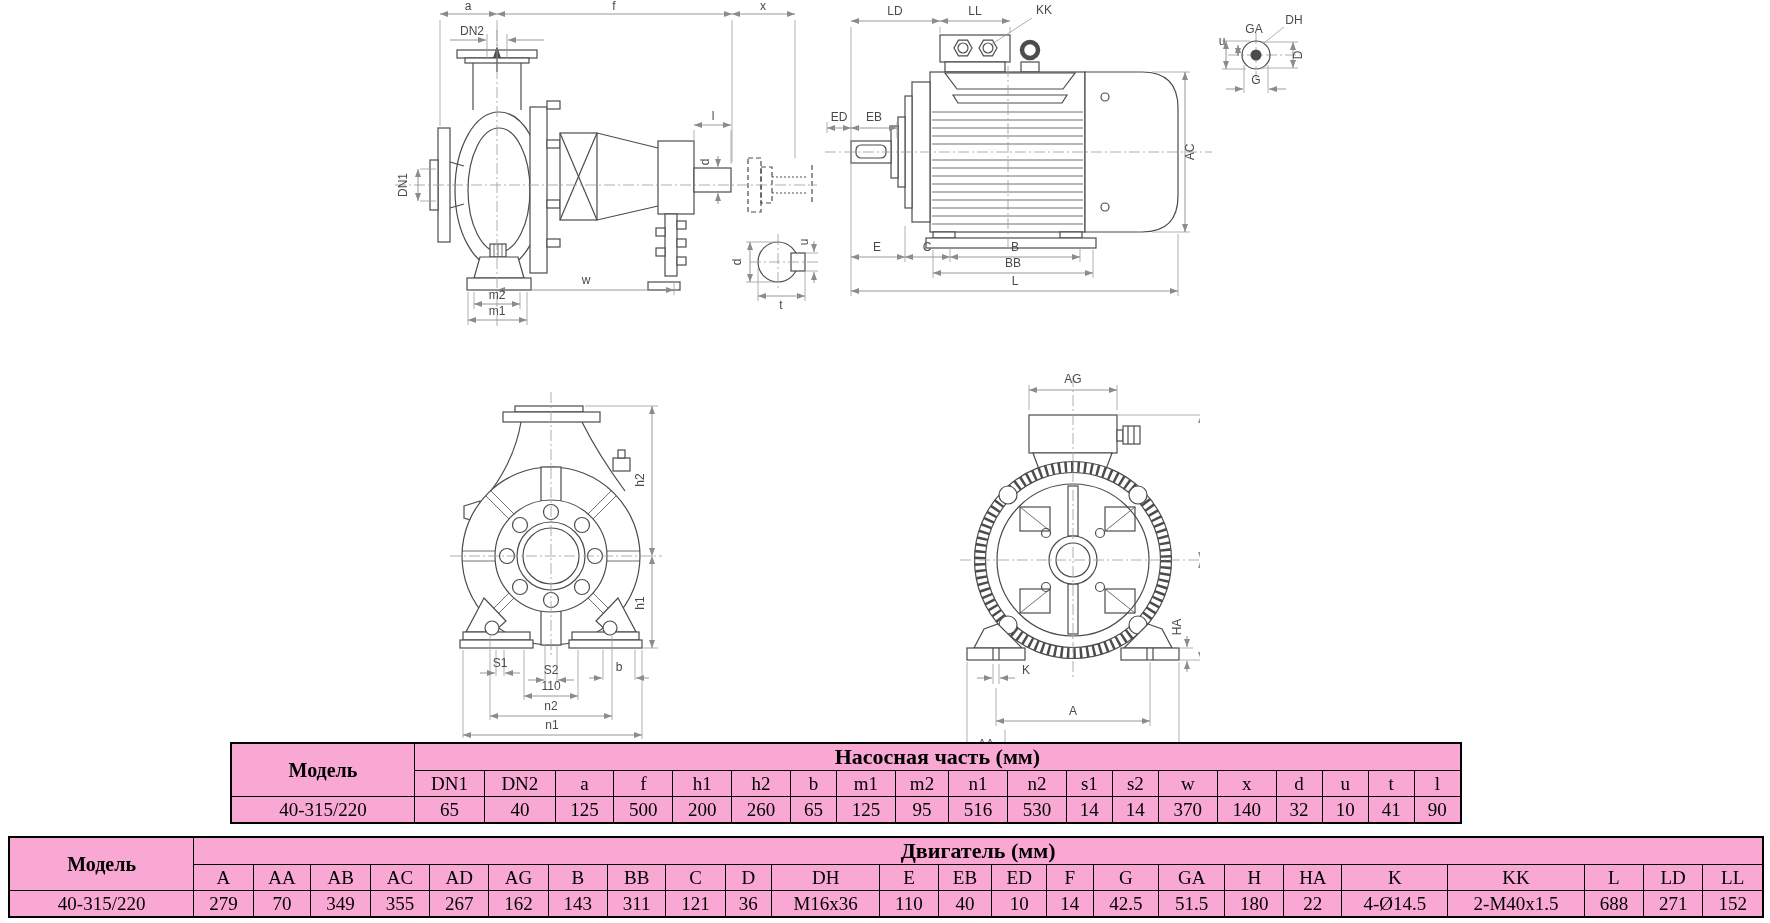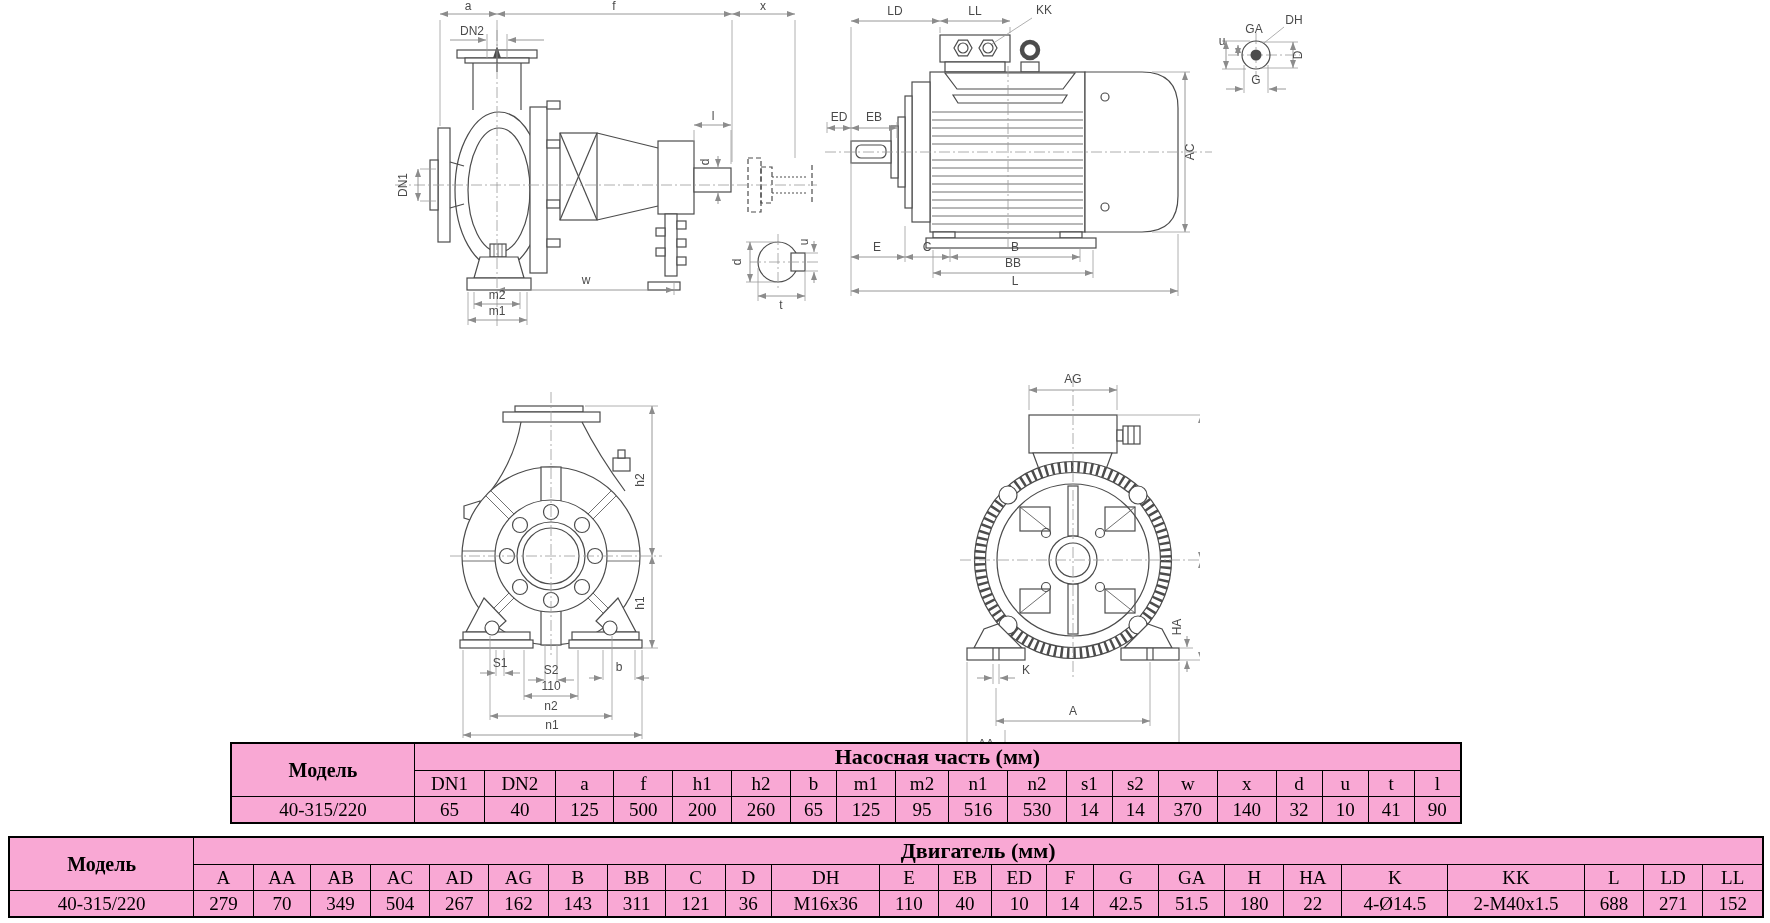--- a/index.html
+++ b/index.html
@@ -477,21 +477,21 @@
           <td>KK</td>
           <td>L</td>
           <td>LD</td>
           <td>LL</td>
         </tr>
     <tr>
       <td>40-315/220</td>
     <td>279</td>
           <td>70</td>
           <td>349</td>
-          <td>504</td>
+          <td>355</td>
           <td>267</td>
           <td>162</td>
           <td>143</td>
           <td>311</td>
           <td>121</td>
           <td>36</td>
           <td>M16x36</td>
           <td>110</td>
           <td>40</td>
           <td>10</td>

